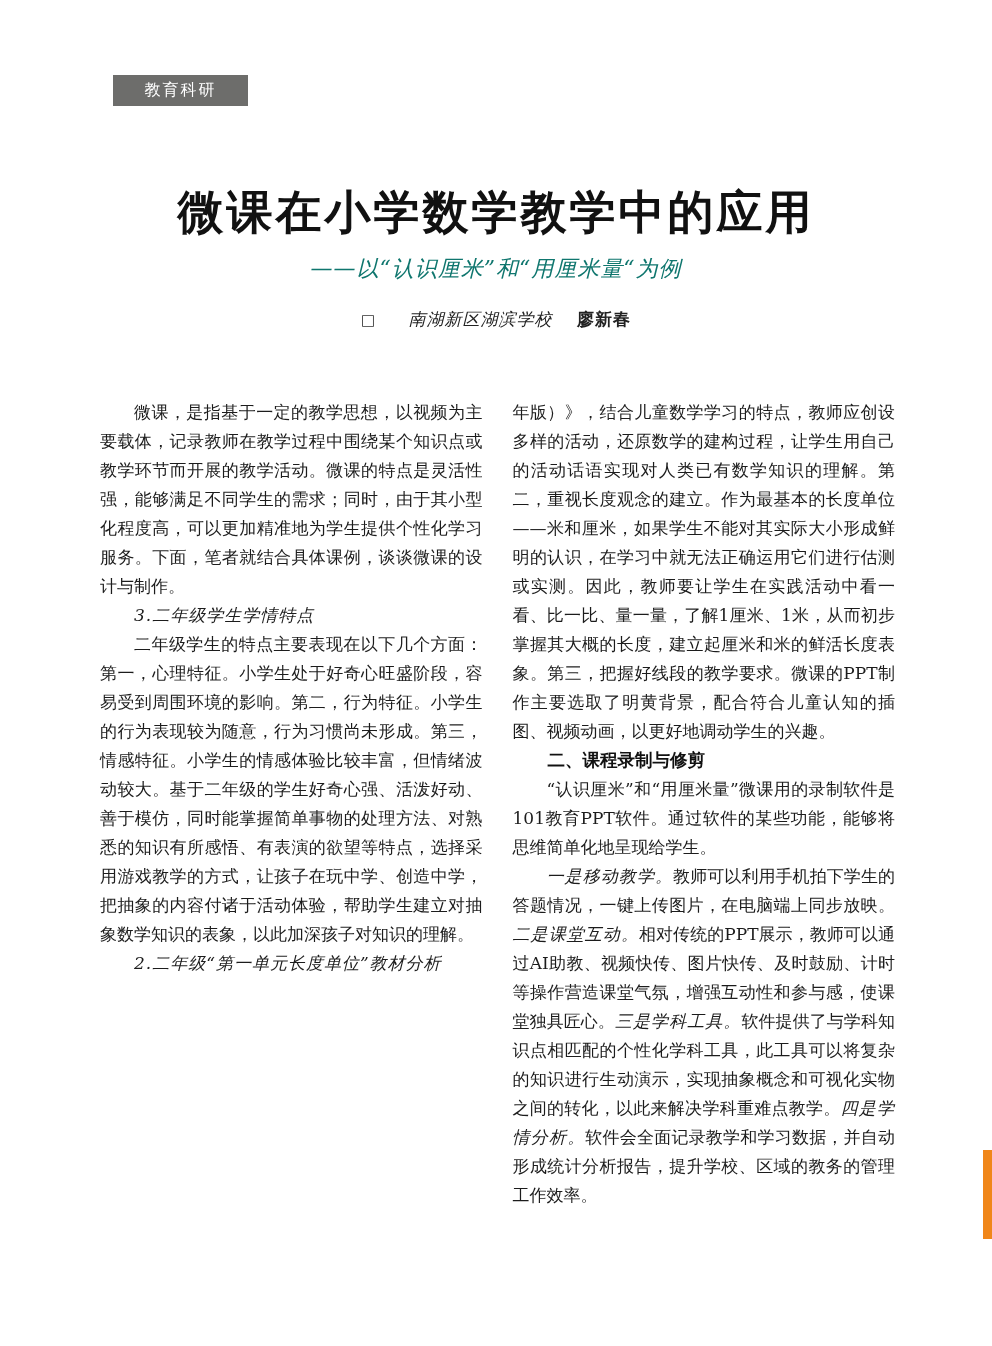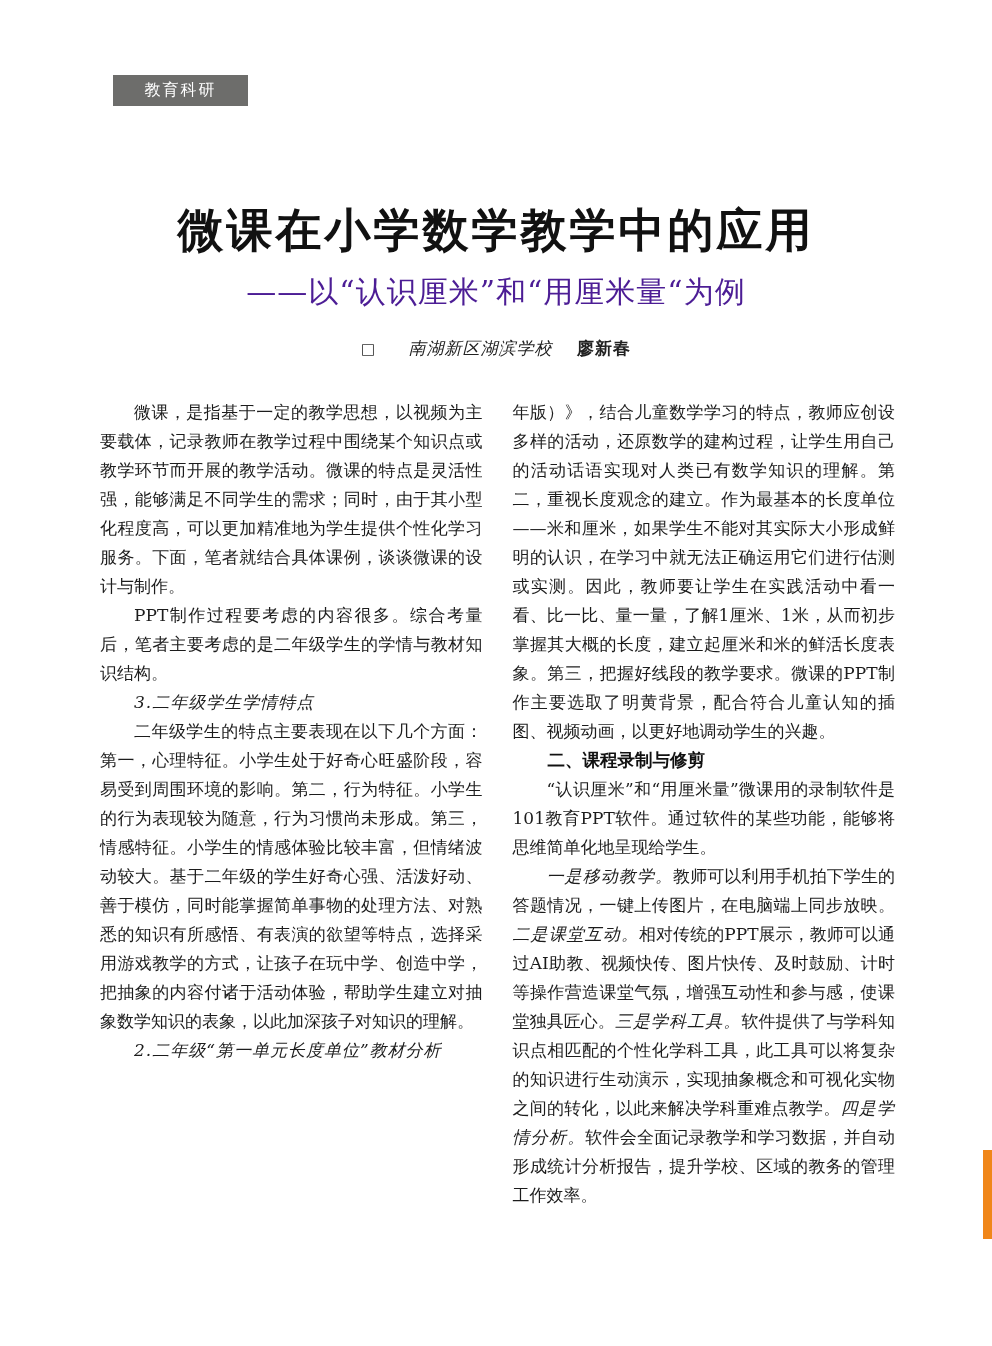--- a/index.html
+++ b/index.html
@@ -31,36 +31,37 @@
     letter-spacing: 2px;
     display: flex;
     align-items: center;
     justify-content: center;
   }
 
   
   .title-block {
     position: absolute;
     left: 0;
-    top: 202px;
+    top: 184px;
     width: 100%;
     text-align: center;
   }
   .main-title {
     font-size: 46px;
     font-weight: bold;
     letter-spacing: 3px;
     color: #111111;
     line-height: 56px;
     font-family: "DejaVu Serif", serif;
   }
   .sub-title {
     margin-top: 14px;
-    font-size: 30px;
-    color: #4c1d95;
+    font-size: 22px;
+    font-style: italic;
+    color: #0f766e;
     letter-spacing: 1px;
     font-family: "DejaVu Serif", serif;
   }
   .author-line {
     margin-top: 24px;
     font-size: 17px;
     color: #222222;
     letter-spacing: 1px;
   }
   .author-line .marker {
@@ -171,21 +172,20 @@
       <span class="marker">□</span>
       <span class="affiliation">南湖新区湖滨学校</span>
       <span class="author">廖新春</span>
     </div>
   </div>
 
   <div class="article">
 
     <div class="col">
       <p>微课，是指基于一定的教学思想，以视频为主要载体，记录教师在教学过程中围绕某个知识点或教学环节而开展的教学活动。微课的特点是灵活性强，能够满足不同学生的需求；同时，由于其小型化程度高，可以更加精准地为学生提供个性化学习服务。下面，笔者就结合具体课例，谈谈微课的设计与制作。</p>
-      <p>PPT制作过程要考虑的内容很多。综合考量后，笔者主要考虑的是二年级学生的学情与教材知识结构。</p>
       <p class="subheading">3.二年级学生学情特点</p>
       <p>二年级学生的特点主要表现在以下几个方面：第一，心理特征。小学生处于好奇心旺盛阶段，容易受到周围环境的影响。第二，行为特征。小学生的行为表现较为随意，行为习惯尚未形成。第三，情感特征。小学生的情感体验比较丰富，但情绪波动较大。基于二年级的学生好奇心强、活泼好动、善于模仿，同时能掌握简单事物的处理方法、对熟悉的知识有所感悟、有表演的欲望等特点，选择采用游戏教学的方式，让孩子在玩中学、创造中学，把抽象的内容付诸于活动体验，帮助学生建立对抽象数学知识的表象，以此加深孩子对知识的理解。</p>
       <p class="subheading">2.二年级“第一单元长度单位”教材分析</p>
     </div>
 
     <div class="col">
       <p class="no-indent">年版）》，结合儿童数学学习的特点，教师应创设多样的活动，还原数学的建构过程，让学生用自己的活动话语实现对人类已有数学知识的理解。第二，重视长度观念的建立。作为最基本的长度单位——米和厘米，如果学生不能对其实际大小形成鲜明的认识，在学习中就无法正确运用它们进行估测或实测。因此，教师要让学生在实践活动中看一看、比一比、量一量，了解1厘米、1米，从而初步掌握其大概的长度，建立起厘米和米的鲜活长度表象。第三，把握好线段的教学要求。微课的PPT制作主要选取了明黄背景，配合符合儿童认知的插图、视频动画，以更好地调动学生的兴趣。</p>
       <p class="heading">二、课程录制与修剪</p>
       <p>“认识厘米”和“用厘米量”微课用的录制软件是101教育PPT软件。通过软件的某些功能，能够将思维简单化地呈现给学生。</p>
       <p>

